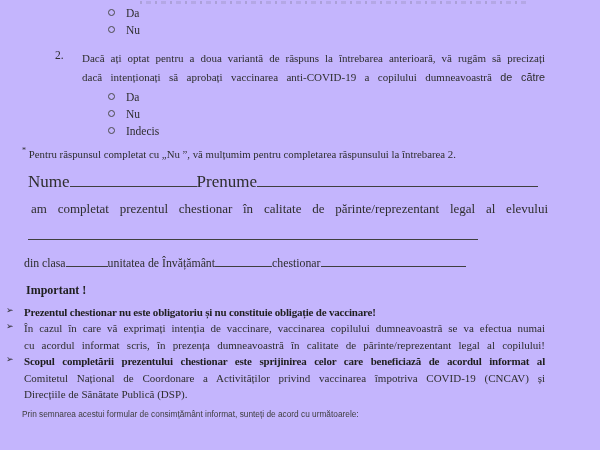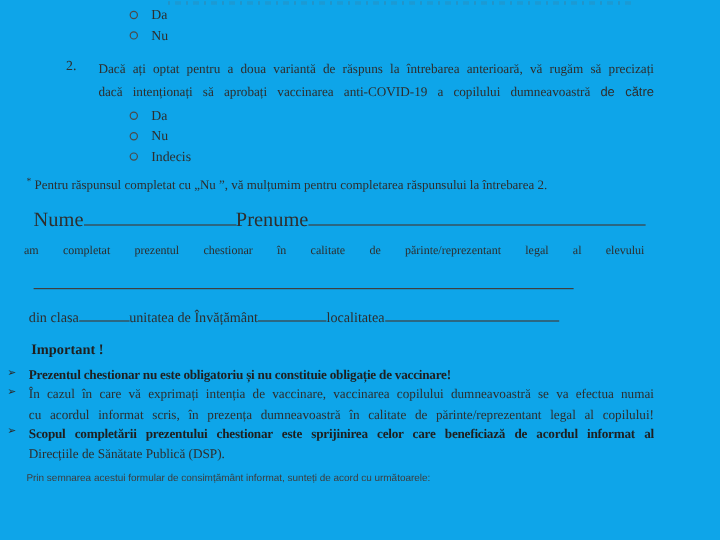--- a/index.html
+++ b/index.html
@@ -1,19 +1,19 @@
 <!DOCTYPE html>
 <html><head>
 <meta charset="utf-8">
 <style>
   html,body{margin:0;padding:0;}
   body{width:600px;height:450px;overflow:hidden;background:#ffffff;}
   .page{
     position:relative;width:600px;height:450px;box-sizing:border-box;
-    background:#0ea5e9;color:#2e2e2e;
+    background:#c4b5fd;color:#2e2e2e;
     font-family:"Liberation Serif",serif;font-size:11.5px;overflow:hidden;
   }
   
   .cut-strip{
     height:3px;margin:1px 70px 0 140px;opacity:.45;
     background:repeating-linear-gradient(90deg,
       rgba(95,95,100,.55) 0 2px, transparent 2px 6px,
       rgba(95,95,100,.35) 6px 11px, transparent 11px 15px);
   }
   .opts{margin-left:108px;}
@@ -29,21 +29,21 @@
   .q2 .ln{line-height:18.5px;font-size:11px;}
   .jl{text-align:justify;text-align-last:justify;white-space:nowrap;overflow:hidden;}
   .sans{font-family:"Liberation Sans",sans-serif;}
   .q2 .sans{font-size:10.8px;}
   .footnote{margin:7px 0 0 22px;font-size:10.8px;white-space:nowrap;overflow:hidden;}
   .footnote sup{font-size:8px;}
   .fieldrow{margin:12px 0 0 28px;white-space:nowrap;font-size:17px;}
   .blank{display:inline-block;border-bottom:1px solid #3f3f3f;height:12px;vertical-align:baseline;}
   .w-name{width:127px;}.w-prenume{width:281px;}
   .w-clasa{width:42px;}.w-school{width:57px;}.w-loc{width:145px;}
-  .decl{margin:9px 0 0 20px;width:517px;font-size:10px;line-height:15px;}
+  .decl{margin:9px 0 0 31px;width:517px;font-size:13px;line-height:15px;}
   .blank-long{margin:10px 0 0 28px;width:450px;border-bottom:1px solid #3f3f3f;height:13px;}
   .clasarow{margin:14px 0 0 24px;white-space:nowrap;font-size:11.8px;}
   .important{margin:12px 0 0 26px;font-weight:700;color:#1f1f1f;font-size:12px;}
   .bullets{margin-top:6px;}
   .bullet{position:relative;padding-left:24px;width:545px;box-sizing:border-box;}
   .bmark{
     position:absolute;left:6px;top:1px;font-size:9px;color:#2a2a2a;
     font-family:"DejaVu Sans",sans-serif;
   }
   .bullet .ln{line-height:16.5px;font-size:11px;}
@@ -93,40 +93,41 @@
   </div>
 
   <div class="footnote"><sup>*</sup> <span>Pentru răspunsul completat  cu „Nu ”, vă mulțumim pentru completarea răspunsului la întrebarea 2.</span></div>
 
   <div class="fieldrow"><span>Nume</span><span class="blank w-name"></span><span>Prenume</span><span class="blank w-prenume"></span></div>
 
   <div class="decl jl">am completat prezentul chestionar în calitate de părinte/reprezentant legal al elevului</div>
 
   <div class="blank-long"></div>
 
-  <div class="clasarow"><span>din clasa</span><span class="blank w-clasa"></span><span>unitatea de Învățământ</span><span class="blank w-school"></span><span>localitatea</span><span class="blank w-loc"></span></div>
+  <div class="clasarow"><span>din clasa</span><span class="blank w-clasa"></span><span>unitatea de Învățământ</span><span class="blank w-school"></span><span>chestionar</span><span class="blank w-loc"></span></div>
 
   <div class="important">Important !</div>
 
   <div class="bullets">
 
     <div class="bullet">
       <span class="bmark">➢</span>
       <div class="ln b">Prezentul chestionar nu este obligatoriu și nu constituie obligație de vaccinare!</div>
     </div>
 
     <div class="bullet">
       <span class="bmark">➢</span>
       <div class="ln jl">În cazul în care vă exprimați intenția de vaccinare, vaccinarea copilului dumneavoastră se va efectua numai</div>
       <div class="ln jl">cu acordul informat scris, în prezența dumneavoastră în calitate de părinte/reprezentant legal al copilului!</div>
     </div>
 
     <div class="bullet">
       <span class="bmark">➢</span>
       <div class="ln jl b">Scopul completării prezentului chestionar este sprijinirea celor care beneficiază de acordul informat al</div>
+      <div class="ln jl">Comitetul Național de Coordonare a Activităților privind vaccinarea împotriva  COVID-19 (CNCAV) și</div>
       <div class="ln">Direcțiile de Sănătate Publică (DSP).</div>
     </div>
 
   </div>
 
   <div class="fineprint">
     <div class="ln">Prin semnarea acestui formular de consimțământ informat, sunteți de acord cu următoarele:</div>
 
   </div>
 

